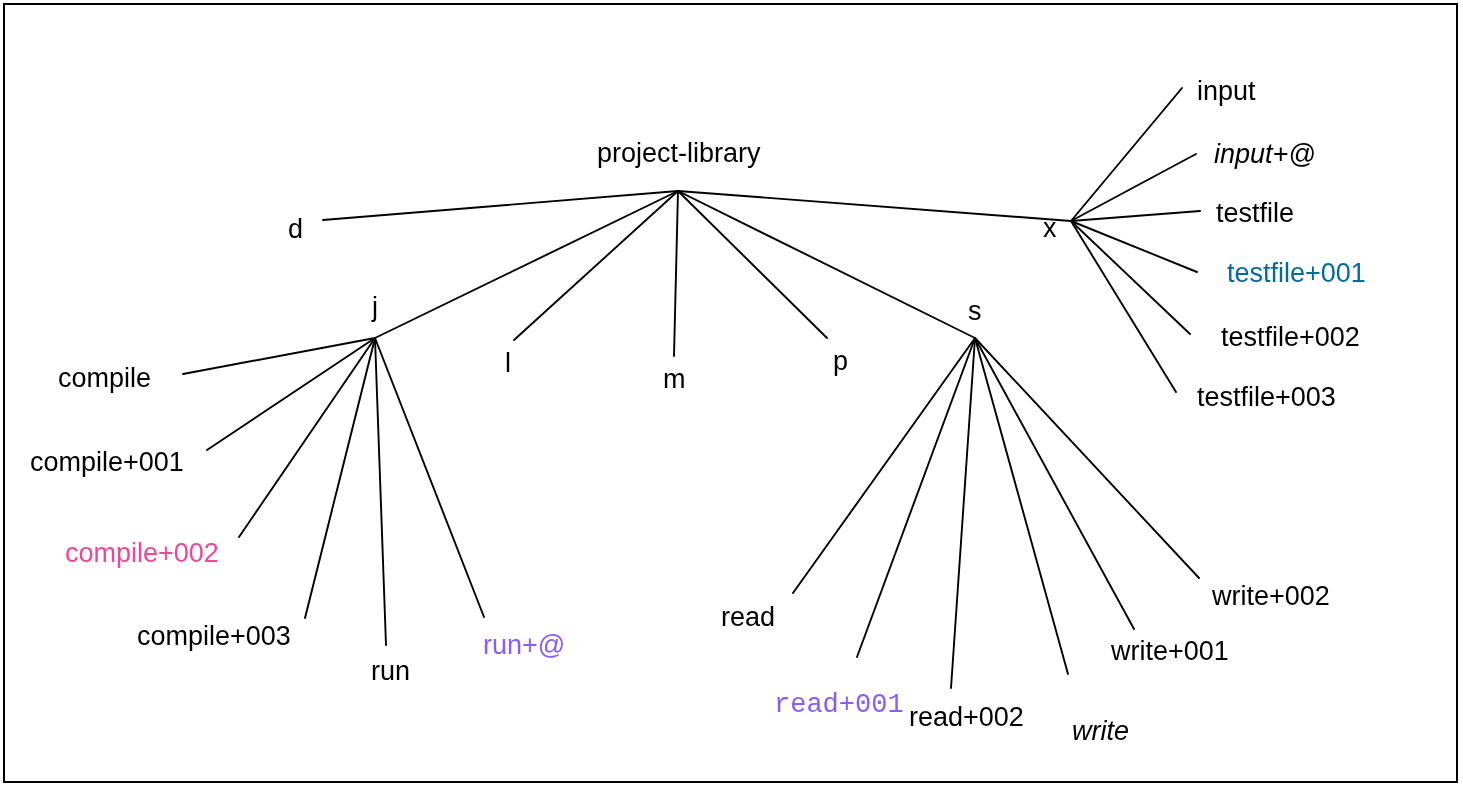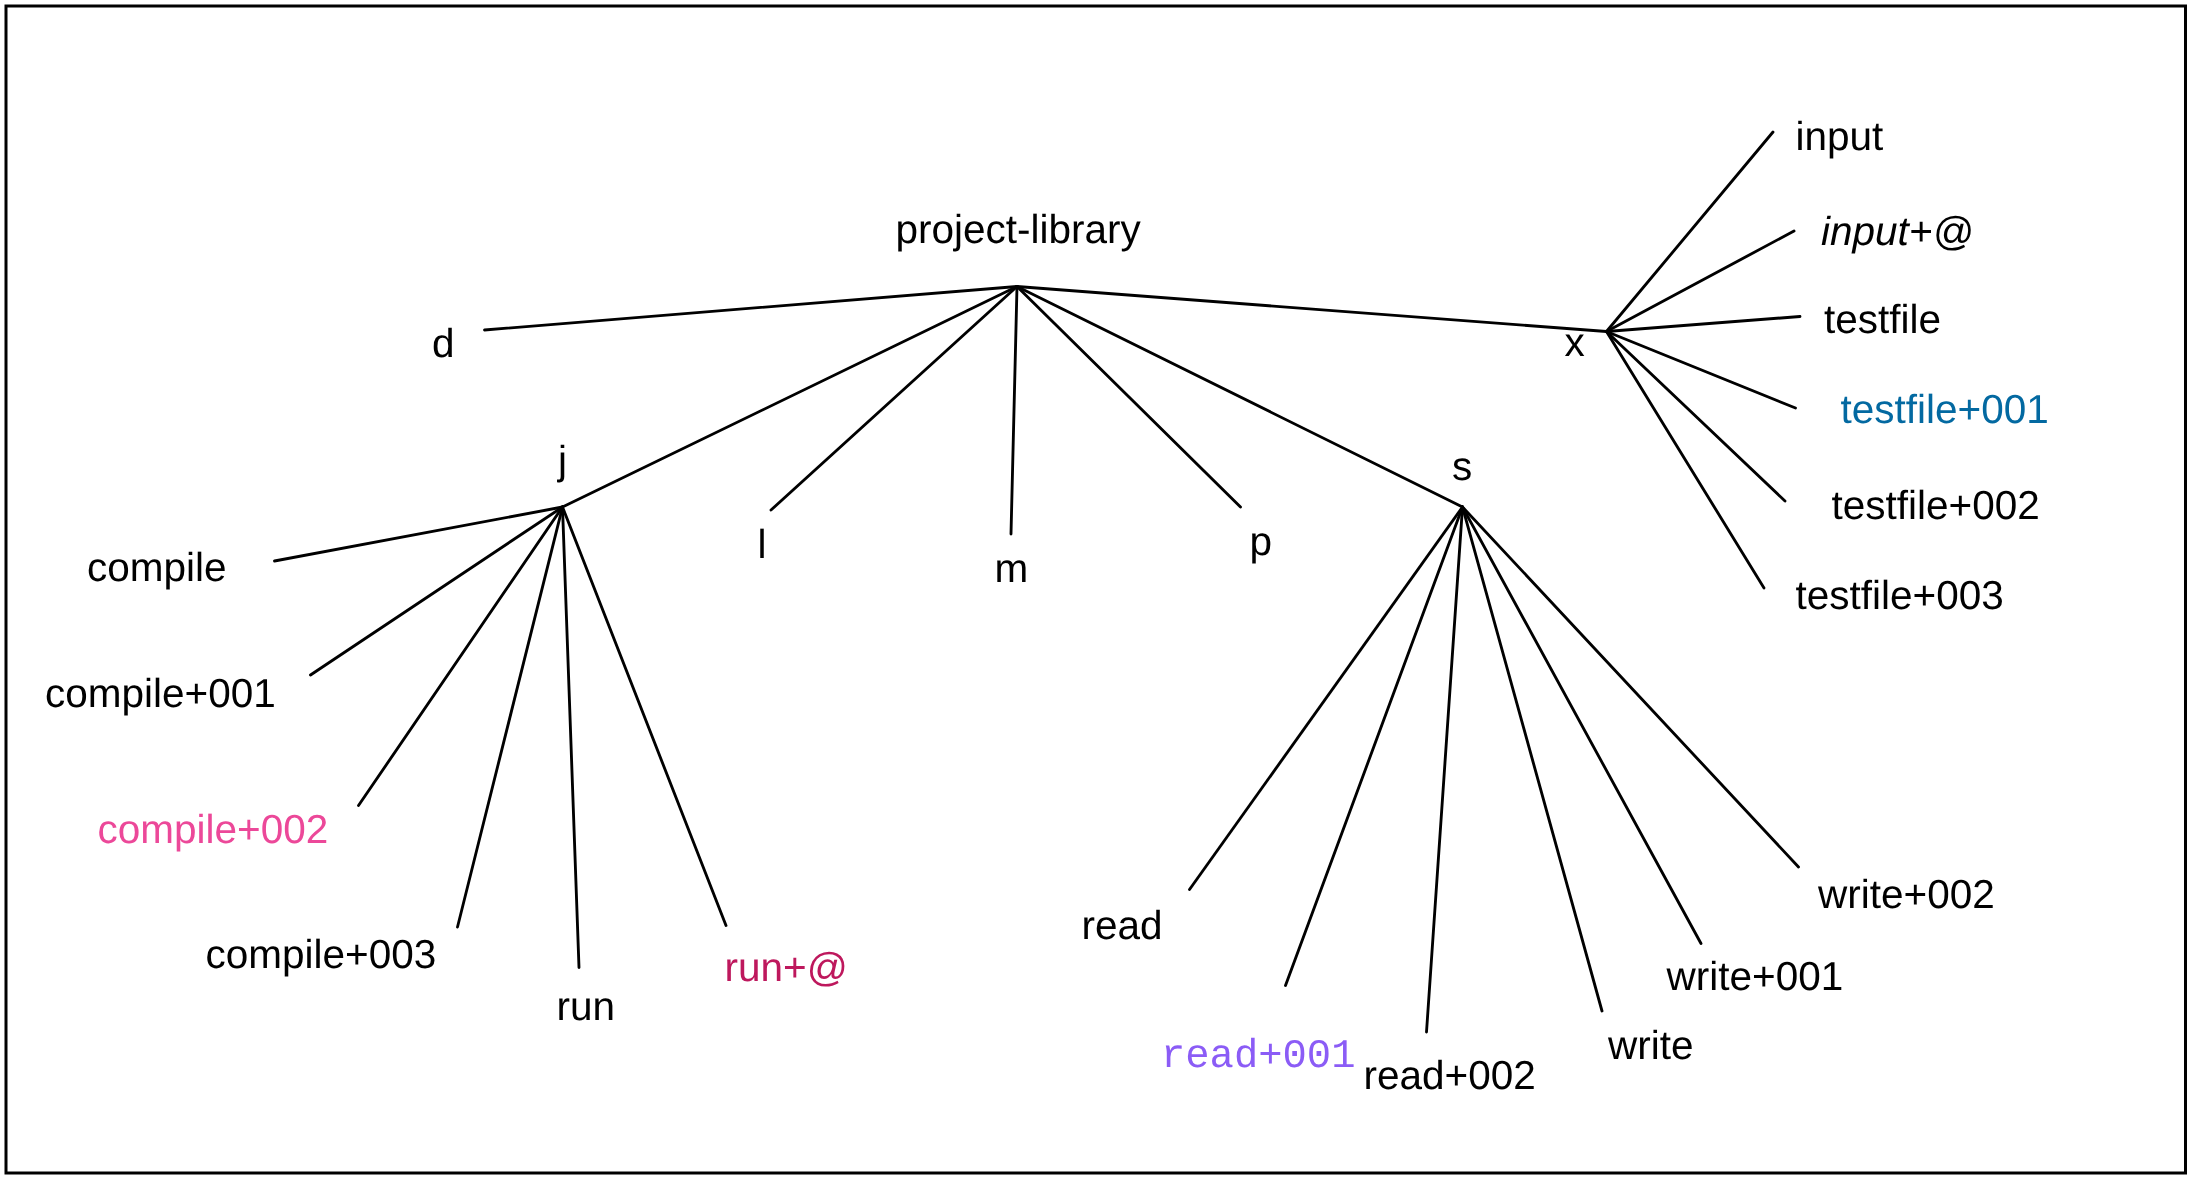--- a/index.html
+++ b/index.html
@@ -85,25 +85,25 @@
       <div class="node-label" style="color: rgb(0, 0, 0); left: 505px; top: 350px;">l</div>
       <div class="node-label" style="color: rgb(0, 0, 0); left: 663px; top: 366px;">m</div>
       <div class="node-label" style="color: rgb(0, 0, 0); left: 833px; top: 348px;">p</div>
       <div class="node-label" style="color: rgb(0, 0, 0); left: 968px; top: 298px;">s</div>
       <div class="node-label" style="color: rgb(0, 0, 0); left: 1043px; top: 215px;">x</div>
       <div class="node-label" style="color: rgb(0, 0, 0); left: 58px; top: 365px;">compile</div>
       <div class="node-label" style="color: rgb(0, 0, 0); left: 30px; top: 449px;">compile+001</div>
       <div class="node-label" style="color: #ec4899; left: 65px; top: 540px;">compile+002</div>
       <div class="node-label" style="color: rgb(0, 0, 0); left: 137px; top: 623px;">compile+003</div>
       <div class="node-label" style="color: rgb(0, 0, 0); left: 371px; top: 658px;">run</div>
-      <div class="node-label" style="color: #be185d; left: 483px; top: 632px;">run+@</div>
+      <div class="node-label" style="color: #8b5cf6; left: 483px; top: 632px;">run+@</div>
       <div class="node-label" style="color: rgb(0, 0, 0); left: 721px; top: 604px;">read</div>
       <div class="node-label" style="color: #8b5cf6; left: 774px; top: 692px; font-family: Liberation Mono, monospace;">read+001</div>
       <div class="node-label" style="color: rgb(0, 0, 0); left: 909px; top: 704px;">read+002</div>
-      <div class="node-label" style="color: rgb(0, 0, 0); left: 1072px; top: 684px;">write</div>
+      <div class="node-label" style="color: rgb(0, 0, 0); left: 1072px; top: 718px; font-style: italic;">write</div>
       <div class="node-label" style="color: rgb(0, 0, 0); left: 1111px; top: 638px;">write+001</div>
       <div class="node-label" style="color: rgb(0, 0, 0); left: 1212px; top: 583px;">write+002</div>
       <div class="node-label" style="color: rgb(0, 0, 0); left: 1197px; top: 78px;">input</div>
       <div class="node-label" style="color: rgb(0, 0, 0); left: 1214px; top: 141px; font-style: italic;">input+@</div>
       <div class="node-label" style="color: rgb(0, 0, 0); left: 1216px; top: 200px;">testfile</div>
       <div class="node-label" style="color: #0369a1; left: 1227px; top: 260px;">testfile+001</div>
       <div class="node-label" style="color: rgb(0, 0, 0); left: 1221px; top: 324px;">testfile+002</div>
       <div class="node-label" style="color: rgb(0, 0, 0); left: 1197px; top: 384px;">testfile+003</div>
     </div>
 

